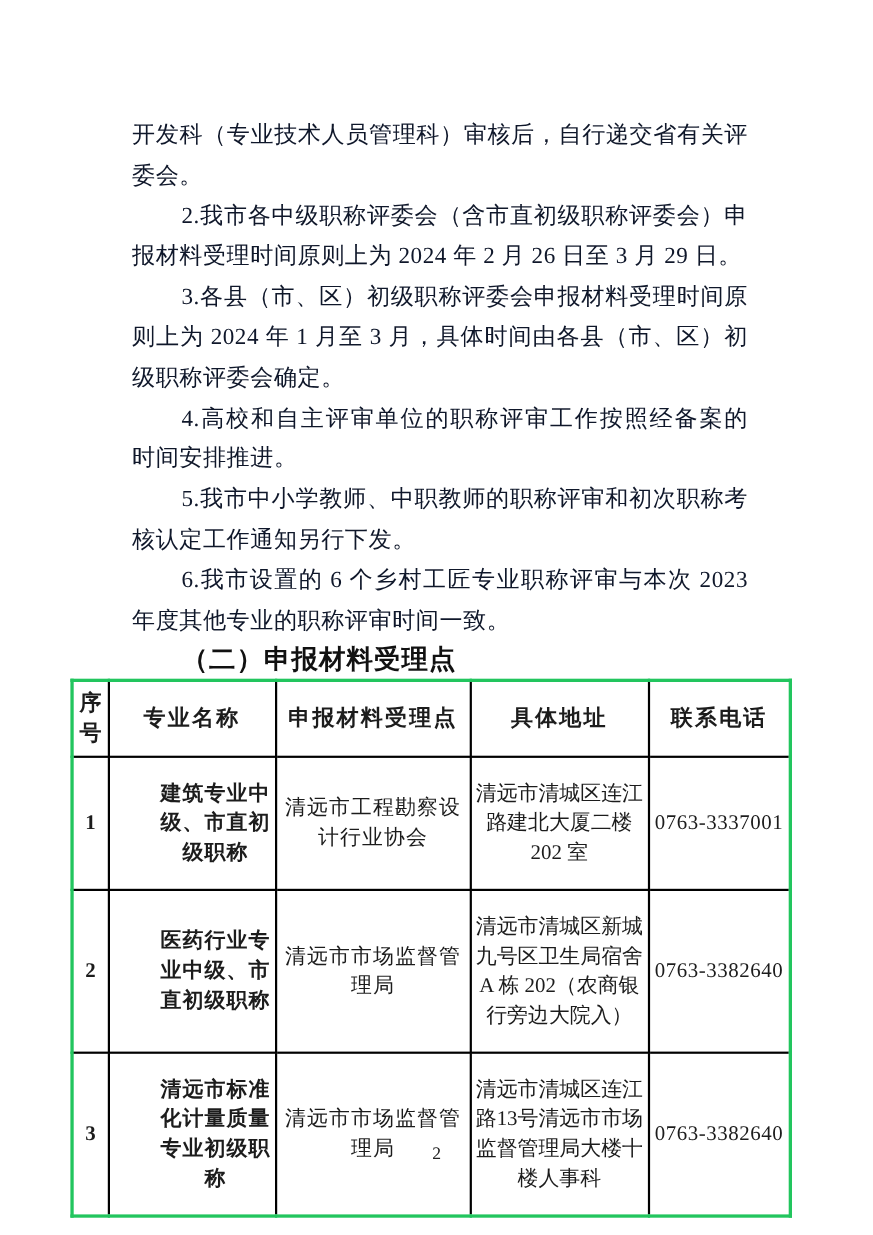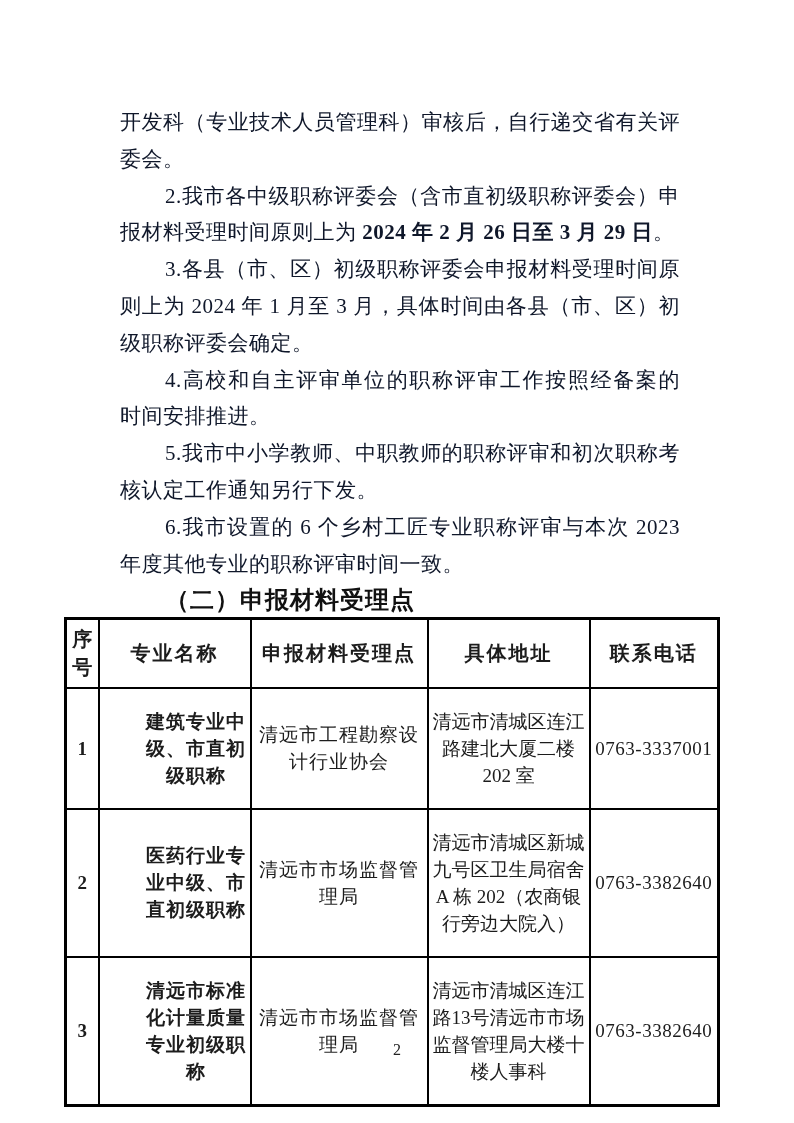--- a/index.html
+++ b/index.html
@@ -26,40 +26,40 @@
     text-align: justify;
     text-align-last: justify;
     white-space: nowrap;
     color: #0f172a;
   }
   .line.last {
     text-align: left;
     text-align-last: left;
   }
   .line.indent { text-indent: 45px; }
-  .b { font-weight: bold; margin-top: 28px; }
+  .b { font-weight: normal; margin-top: 28px; }
 
   .section-heading {
     height: 36.8px;
     line-height: 36.8px;
     font-size: 24px;
     letter-spacing: 1px;
     text-indent: 45px;
     font-weight: bold;
     color: #111;
   }
 
   
   table.acceptance {
     position: absolute;
     left: 64px; top: 617px;
     width: 653px;
     border-collapse: collapse;
     table-layout: fixed;
-    border: 3px solid #000000;
+    border: 3px solid #22c55e;
   }
   col.c-no     { width: 33px; }
   col.c-major  { width: 152px; }
   col.c-point  { width: 177px; }
   col.c-addr   { width: 162px; }
   col.c-phone  { width: 129px; }
 
   .acceptance th, .acceptance td {
     border: 2px solid #000;
     text-align: center;

